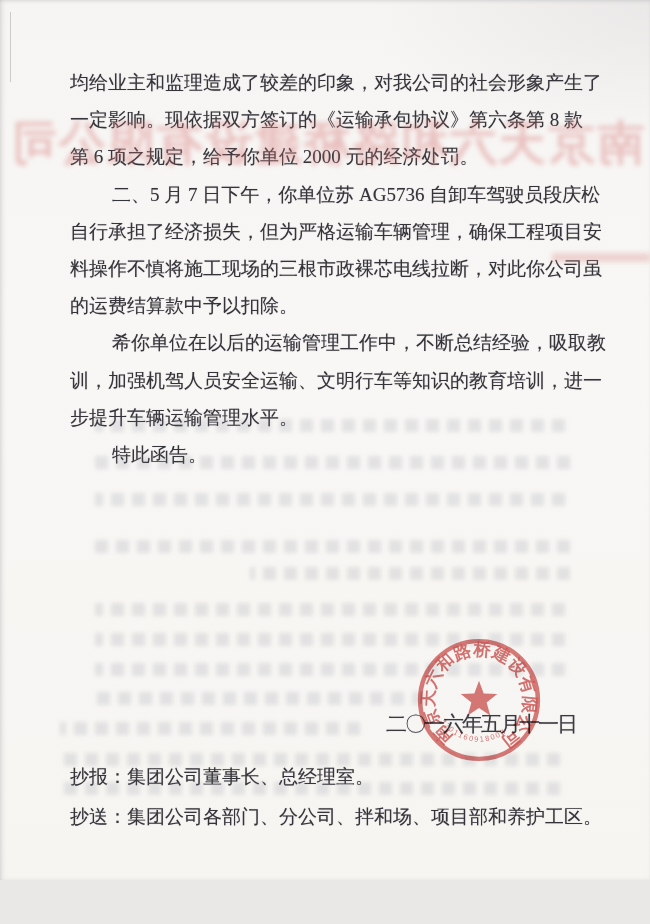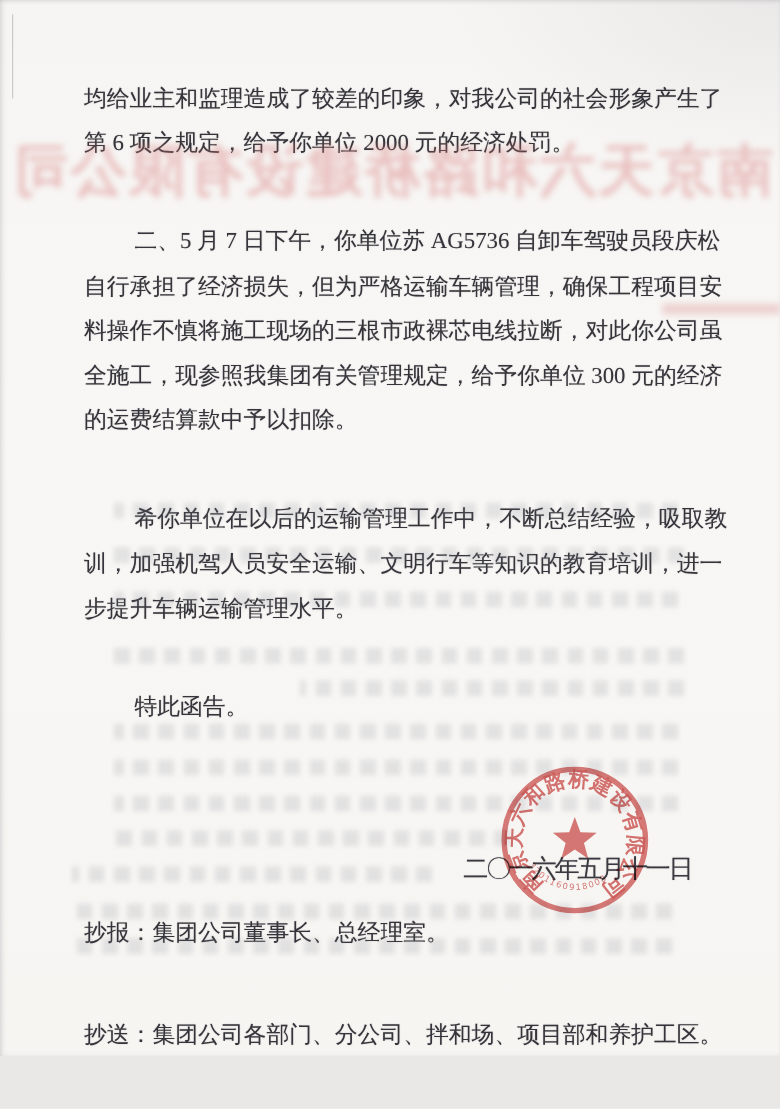--- a/index.html
+++ b/index.html
@@ -16,36 +16,36 @@
   }
   
   .doc-body{
     position:absolute;left:70px;top:64px;width:515px;
     font-size:19px;line-height:37.2px;color:#35343a;
     text-shadow:0 0 1px rgba(53,52,58,.35);
     letter-spacing:0;
     filter:blur(.2px);
   }
   .line{height:37.2px;white-space:nowrap;}
-  .line.indent{padding-left:42px;margin-top:45px;}
+  .line.indent{padding-left:42px;}
   .date-line{
     position:absolute;left:386px;top:710px;
     font-size:21px;letter-spacing:-2px;color:#3a3940;
     text-shadow:0 0 1px rgba(53,52,58,.35);
     white-space:nowrap;filter:blur(.2px);
     z-index:3;
   }
   .footer-line{
     position:absolute;left:70px;
     font-size:19px;color:#35343a;white-space:nowrap;
     text-shadow:0 0 1px rgba(53,52,58,.35);
     filter:blur(.2px);
   }
   .footer-line.l1{top:764px;}
-  .footer-line.l2{top:804px;margin-top:45px;}
+  .footer-line.l2{top:804px;}
   
   .ghost-header{
     position:absolute;left:0;top:110px;width:650px;height:66px;
     font-size:47px;font-weight:bold;line-height:66px;
     color:rgba(214,120,118,.42);
     white-space:nowrap;text-align:center;letter-spacing:2px;
     transform:scaleX(-1);
     filter:blur(2.6px);
     z-index:1;pointer-events:none;
     font-family:"Liberation Serif","DejaVu Serif",serif;
@@ -93,25 +93,25 @@
   <div class="ghost-line" style="top:663px;left:95px;width:470px;"></div>
   <div class="ghost-line" style="top:692px;left:95px;width:330px;"></div>
   <div class="ghost-line" style="top:722px;left:60px;width:300px;"></div>
   <div class="ghost-line" style="top:753px;left:60px;width:500px;"></div>
   <div class="ghost-line" style="top:782px;left:60px;width:500px;"></div>
 
   <div class="scan-edge"></div>
 
   <div class="doc-body">
     <div class="line">均给业主和监理造成了较差的印象，对我公司的社会形象产生了</div>
+    <div class="line">一定影响。现依据双方签订的《运输承包协议》第六条第 8 款</div>
     <div class="line">第 6 项之规定，给予你单位 2000 元的经济处罚。</div>
     <div class="line indent">二、5 月 7 日下午，你单位苏 AG5736 自卸车驾驶员段庆松</div>
     <div class="line">自行承担了经济损失，但为严格运输车辆管理，确保工程项目安</div>
     <div class="line">料操作不慎将施工现场的三根市政裸芯电线拉断，对此你公司虽</div>
-    <div class="line">全施工，现参照我集团有关管理规定，给予你单位 300 元的经济</div>
     <div class="line">的运费结算款中予以扣除。</div>
     <div class="line indent">希你单位在以后的运输管理工作中，不断总结经验，吸取教</div>
     <div class="line">训，加强机驾人员安全运输、文明行车等知识的教育培训，进一</div>
     <div class="line">步提升车辆运输管理水平。</div>
     <div class="line indent">特此函告。</div>
   </div>
 
   <div class="date-line">二〇一六年五月十一日</div>
 
   <svg class="seal" viewBox="0 0 200 200">

